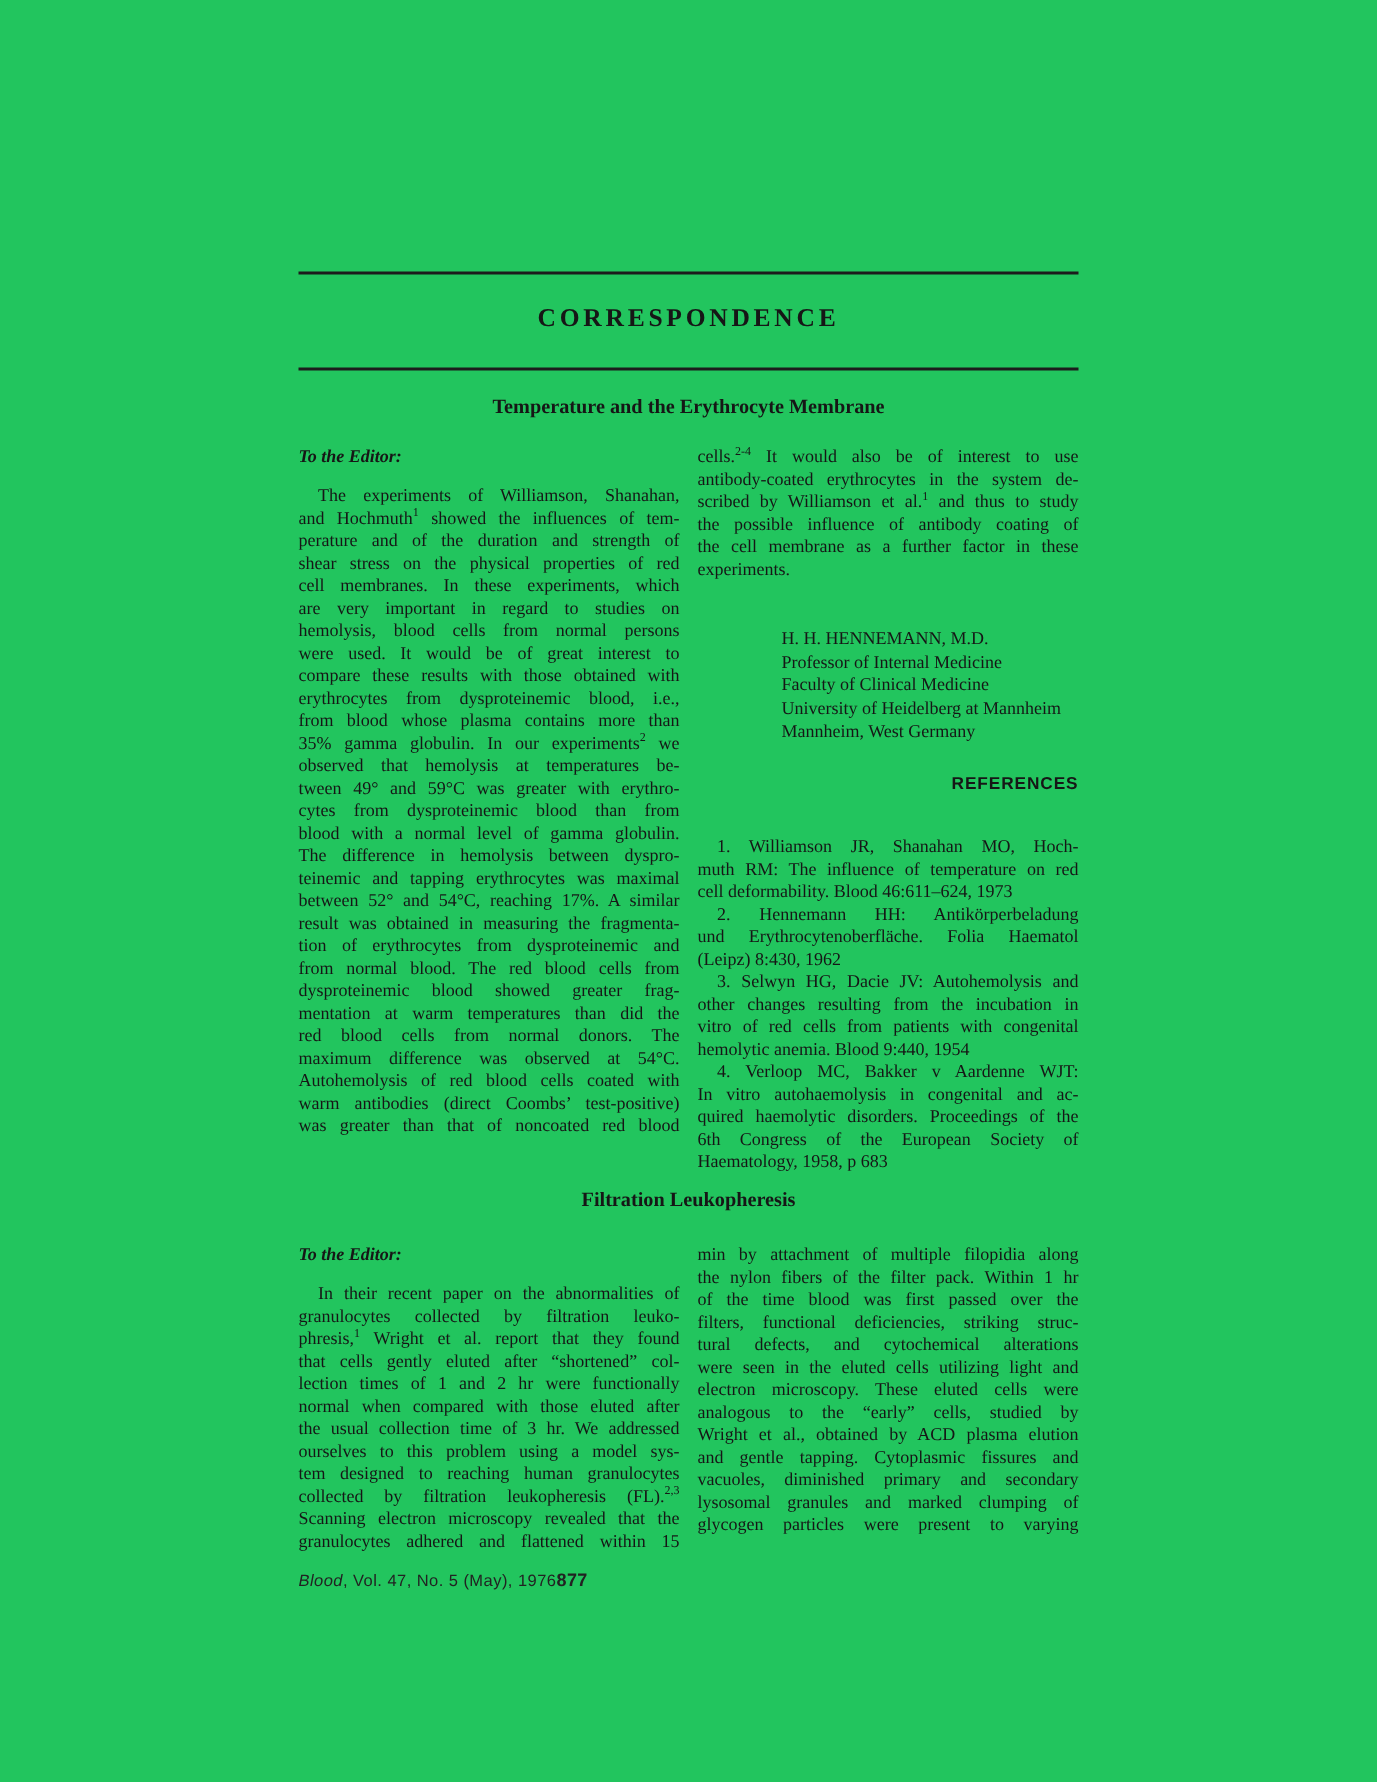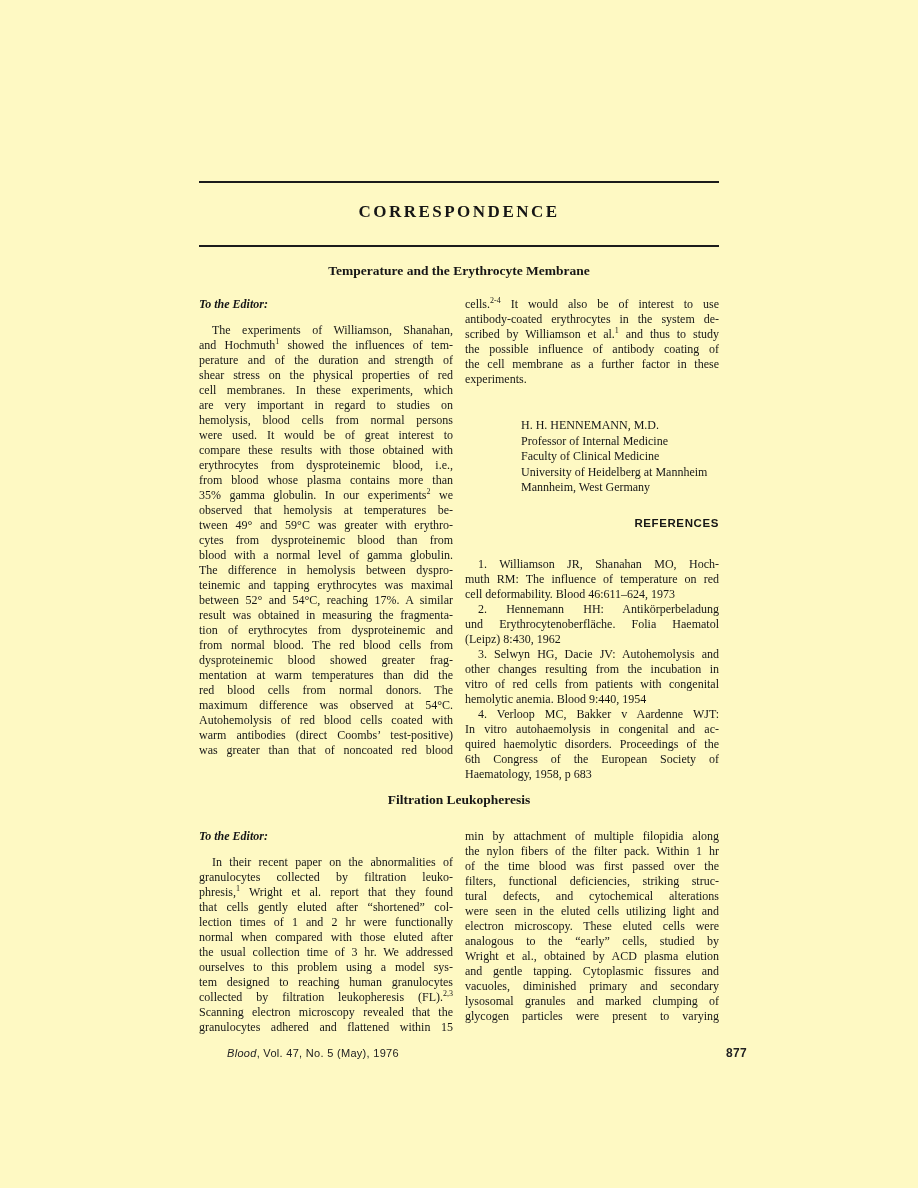--- a/index.html
+++ b/index.html
@@ -1,17 +1,17 @@
 <!DOCTYPE html>
 <html><head>
 <meta charset="utf-8">
 <style>
   html,body { margin:0; padding:0; background:#ffffff; }
   .page {
-    position:relative; width:918px; height:1188px; background:#fef9c3;
+    position:relative; width:918px; height:1188px; background:#22c55e;
     font-family:"Liberation Serif", serif; color:#161616; overflow:hidden;
   }
   .rule { position:absolute; left:199px; width:520px; height:2px; background:#1c1c1c; }
   .rule-top { top:181px; }
   .rule-mid { top:245px; }
   .corr-heading {
     position:absolute; top:202px; left:199px; width:520px; text-align:center;
     font-size:17px; font-weight:bold; letter-spacing:2.5px;
   }
   .letter-title {
@@ -33,22 +33,22 @@
   .bline.indent, .pline.indent { text-indent:13px; }
   .pline { font-size:12px; line-height:15.5px; white-space:nowrap; }
   sup { font-size:8px; line-height:0; vertical-align:super; letter-spacing:0; }
   .signature { margin:31px 0 0 56px; }
   .refs-heading {
     margin-top:21px; margin-bottom:28px; text-align:right;
     font-family:"Liberation Sans", sans-serif; font-size:11.5px; font-weight:bold; letter-spacing:0.6px;
   }
   .footer {
     position:absolute; top:1046px; left:199px; width:520px;
-    display:flex; justify-content:space-between; align-items:baseline;
-    font-family:"Liberation Sans", sans-serif; font-size:11px; letter-spacing:0.3px; color:#222;margin-left:28px;
+    display:flex; align-items:baseline;
+    font-family:"Liberation Sans", sans-serif; font-size:11px; letter-spacing:0.3px; color:#222;
   }
   .footer .pagenum { font-weight:bold; font-size:12px; }
   .footer .jtitle { font-style:italic; }
 </style>
 </head>
 <body>
 
 <div class="page">
 
   <div class="rule rule-top"></div>

